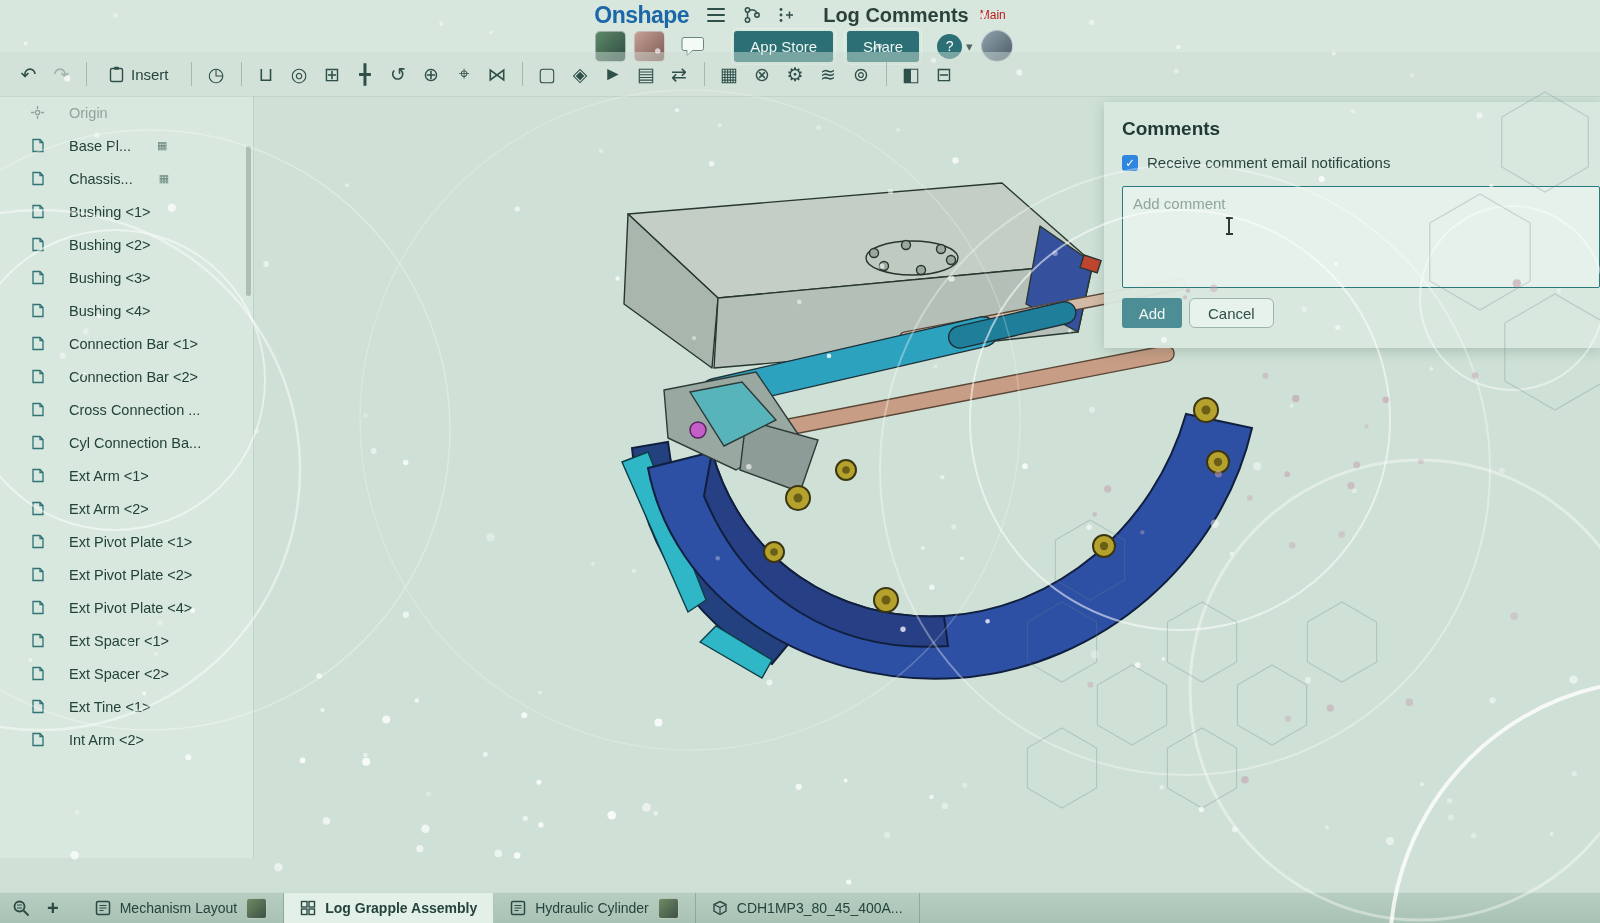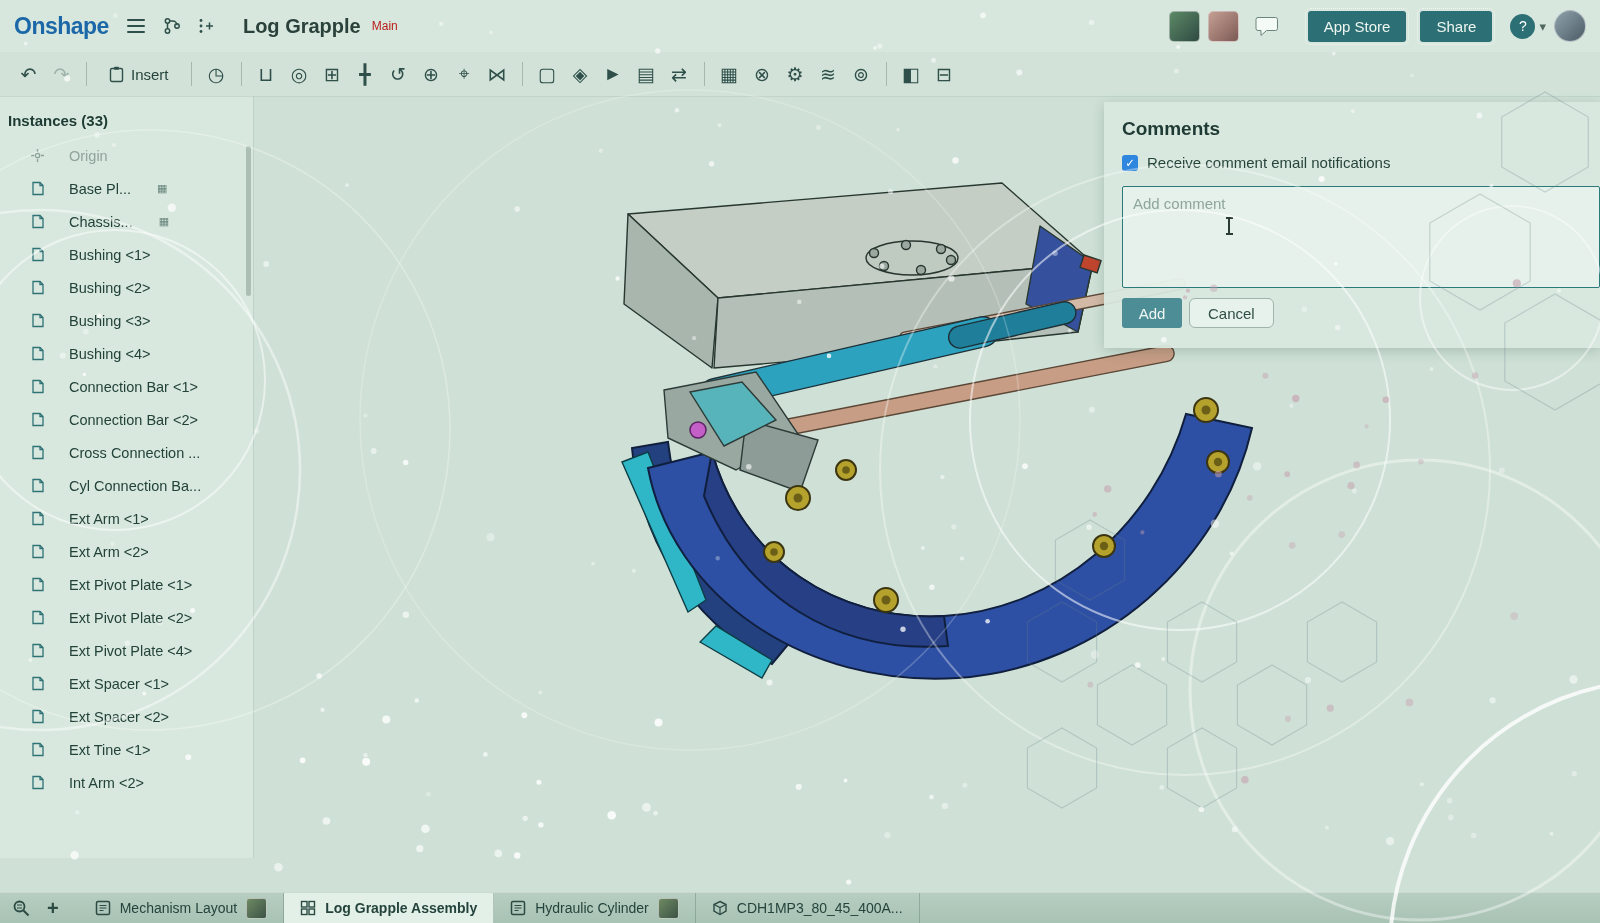--- a/index.html
+++ b/index.html
@@ -3,21 +3,21 @@
 <meta charset="utf-8">
 <style>
   html,body{margin:0;padding:0;background:#b9cfc2;}
   .app{position:relative;width:1600px;height:923px;overflow:hidden;
        background:#cfe1d6;font-family:"Liberation Sans",sans-serif;
        -webkit-font-smoothing:antialiased;}
 
   
   header{position:absolute;top:0;left:0;right:0;height:52px;z-index:6;
          display:flex;align-items:center;justify-content:space-between;
-         padding:0 14px;background:rgba(222,236,228,.55);}
+         padding:0 14px;background:rgba(222,236,228,.55);flex-direction:column;}
   .h-left,.h-right{display:flex;align-items:center;}
   .logo{font-size:23px;font-weight:800;color:#1b67a8;letter-spacing:-.5px;margin-right:16px;cursor:pointer;}
   .burger{display:inline-flex;flex-direction:column;gap:3.5px;margin:0 12px 0 2px;cursor:pointer;}
   .burger i{width:18px;height:2.4px;background:#2f4f4a;border-radius:1px;}
   .hicon{display:inline-flex;align-items:center;justify-content:center;width:30px;height:30px;margin-right:4px;cursor:pointer;}
   .hicon svg{stroke:#2f4f4a;fill:none;stroke-width:1.5;}
   .doc-title{font-size:20px;font-weight:700;color:#2b413b;margin-left:18px;white-space:nowrap;}
   .doc-ws{font-size:12px;color:#b91c1c;margin-left:11px;}
   .hava{width:29px;height:29px;border-radius:5px;margin-left:8px;border:1px solid rgba(255,255,255,.5);}
   .hava.a1{background:linear-gradient(135deg,#5d8a67,#2f4a42);}
@@ -197,21 +197,21 @@
           </svg>
       </span>
       <span class="hicon">
         <svg width="18" height="18" viewBox="0 0 18 18">
             <circle cx="4" cy="3.5" r="1.4" fill="#2f4f4a" stroke="none"></circle>
             <circle cx="4" cy="9" r="1.4" fill="#2f4f4a" stroke="none"></circle>
             <circle cx="4" cy="14.5" r="1.4" fill="#2f4f4a" stroke="none"></circle>
             <path d="M12.5 5.5v7 M9 9h7"></path>
           </svg>
       </span>
-      <span class="doc-title">Log Grapple</span>
+      <span class="doc-title">Log Comments</span>
       <span class="doc-ws">Main</span>
     </div>
     <div class="h-right">
       <span class="hava a1"></span>
       <span class="hava a2"></span>
       <span class="bubble">
         <svg width="25" height="23" viewBox="0 0 25 23">
             <path d="M3 2.5h17.5a2 2 0 0 1 2 2v9a2 2 0 0 1-2 2h-9l-5.5 5v-5H3a2 2 0 0 1-2-2v-9a2 2 0 0 1 2-2z" fill="#f4fbf7" stroke="#6a857c" stroke-width="1"></path>
           </svg>
       </span>
@@ -258,21 +258,20 @@
         <span class="tb-icon">⚙</span>
         <span class="tb-icon">≋</span>
         <span class="tb-icon">⊚</span>
         <span class="tb-sep"></span>
         <span class="tb-icon">◧</span>
         <span class="tb-icon">⊟</span>
       </div>
   </div>
 
   <aside class="instances">
-    <div class="inst-title">Instances (33)</div>
     <div id="inst-list">
         <div class="instance-row origin">
 
     <span class="inst-origin-icon">
       <svg width="15" height="15" viewBox="0 0 15 15">
               <circle cx="7.5" cy="7.5" r="2.2" fill="none" stroke="#8ba199" stroke-width="1.3"></circle>
               <path d="M7.5 1v3 M7.5 11v3 M1 7.5h3 M11 7.5h3" stroke="#8ba199" stroke-width="1.3"></path>
             </svg>
     </span>
     <span class="inst-label">Origin</span>

